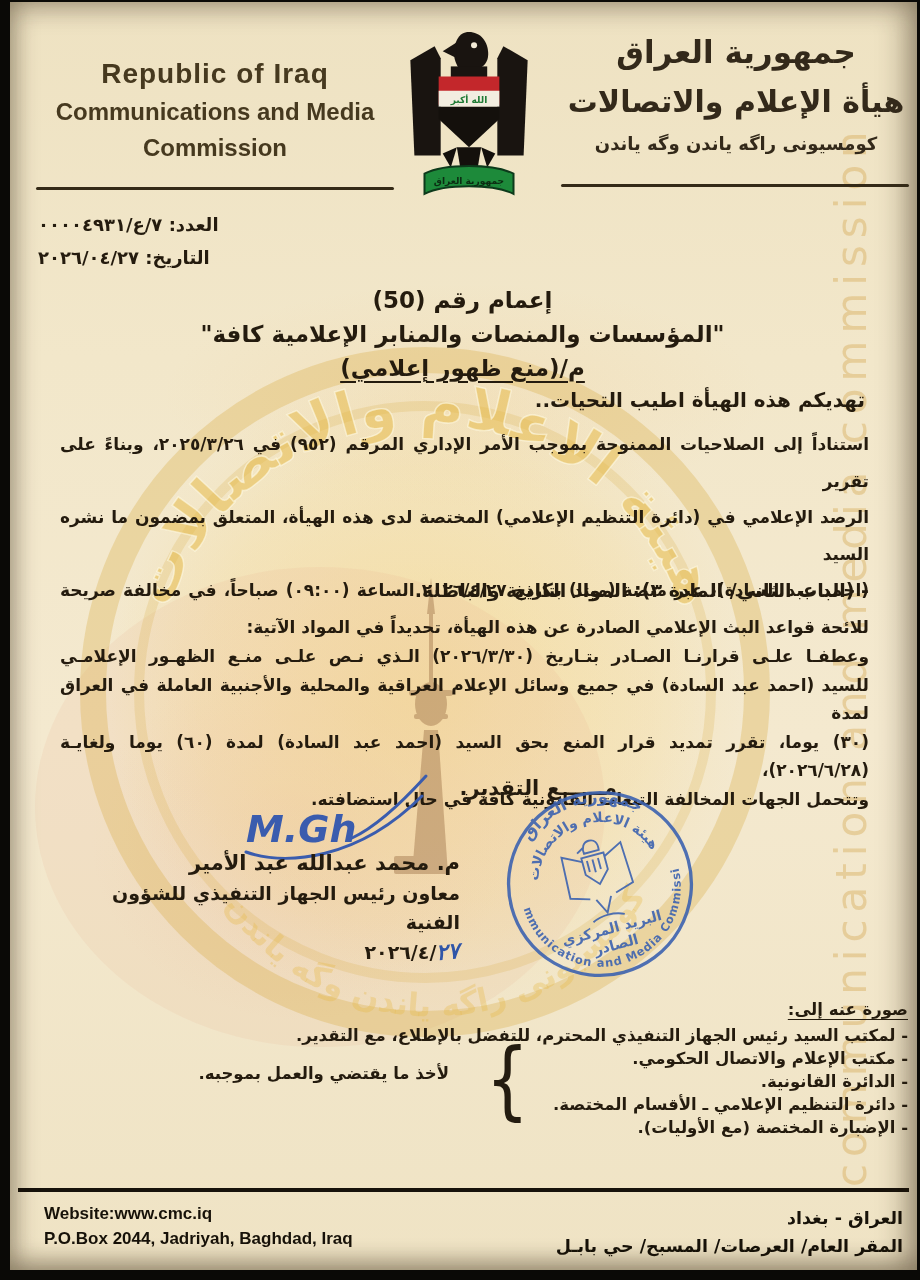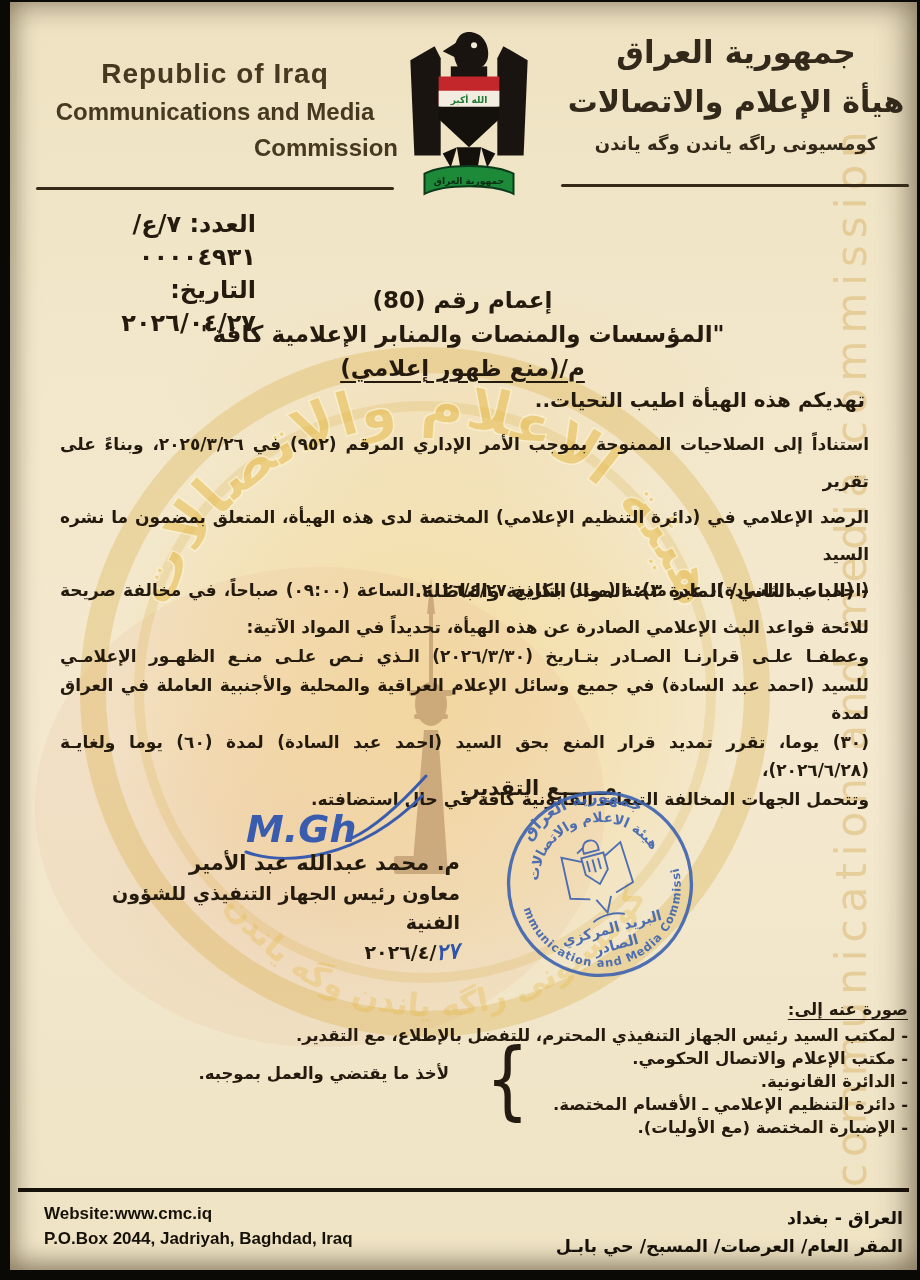--- a/index.html
+++ b/index.html
@@ -14,28 +14,28 @@
   .paper::after{content:'';position:absolute;inset:0;pointer-events:none;
       box-shadow:inset -16px 0 26px rgba(45,33,15,.28), inset 0 -12px 20px rgba(45,33,15,.22),
                  inset 12px 0 20px rgba(45,33,15,.16), inset 0 14px 22px rgba(45,33,15,.10);}
   .abs{position:absolute;}
   .ar{direction:rtl;}
   
   .en-header{left:22px;top:52px;width:366px;text-align:center;color:#46391f;
       font-family:"Liberation Sans",sans-serif;font-weight:bold;}
   .en-header .l1{font-size:28px;line-height:40px;letter-spacing:1px;}
   .en-header .l2{font-size:24px;line-height:36px;}
-  .en-header .l3{font-size:24px;line-height:36px;text-align:right;}
+  .en-header .l3{font-size:24px;line-height:36px;}
   .rule{height:3px;background:#342a17;border-radius:2px;}
   .ar-header{right:8px;top:26px;width:346px;text-align:center;color:#33291a;font-weight:bold;}
   .ar-header .a1{font-size:31px;line-height:48px;}
   .ar-header .a2{font-size:30px;line-height:52px;}
   .ar-header .a3{font-size:18px;line-height:32px;letter-spacing:1px;}
   
-  .ref{left:28px;top:206px;width:218px;direction:rtl;text-align:right;font-weight:700;font-size:24px;line-height:33px;}
+  .ref{left:28px;top:206px;width:218px;direction:rtl;text-align:left;font-weight:700;font-size:18px;line-height:33px;}
   .ref .num{letter-spacing:2px;}
   
   .title{left:145px;top:281px;width:615px;text-align:center;direction:rtl;font-weight:800;font-size:23px;line-height:34px;}
   .title .u{text-decoration:underline;text-underline-offset:5px;text-decoration-thickness:1.5px;}
   
   .greet{right:52px;top:386px;direction:rtl;font-weight:800;font-size:20px;}
   .para{left:50px;right:48px;direction:rtl;font-weight:700;font-size:17px;}
   .p1{top:424px;}
   .p1 .jl{line-height:36.5px;text-align:justify;text-align-last:justify;}
   .p1 .jl.last{text-align-last:right;}
@@ -143,21 +143,21 @@
       <span>العدد:</span>
       <span class="num">٧/ع/٠٠٠٠٤٩٣١</span>
     </div>
     <div>
       <span>التاريخ:</span>
       <span>٢٠٢٦/٠٤/٢٧</span>
     </div>
   </div>
 
   <div class="abs title" style="z-index:2;">
-    <div>إعمام رقم (80)</div>
+    <div>إعمام رقم (50)</div>
     <div>"المؤسسات والمنصات والمنابر الإعلامية كافة"</div>
     <div class="u">م/(منع ظهور إعلامي)</div>
   </div>
 
   <div class="abs greet" style="z-index:2;">تهديكم هذه الهيأة اطيب التحيات..</div>
 
   <div class="abs para p1" style="z-index:2;">
     <div class="jl">استناداً إلى الصلاحيات الممنوحة بموجب الأمر الإداري المرقم (٩٥٢) في ٢٠٢٥/٣/٢٦، وبناءً على تقرير</div>
     <div class="jl">الرصد الإعلامي في (دائرة التنظيم الإعلامي) المختصة لدى هذه الهيأة، المتعلق بمضمون ما نشره السيد</div>
     <div class="jl">(احمد عبد السادة)، عبر منصة (ميتا) بتاريخ ٢٠٢٦/٤/٢٧ الساعة (٠٩:٠٠) صباحاً، في مخالفة صريحة</div>

